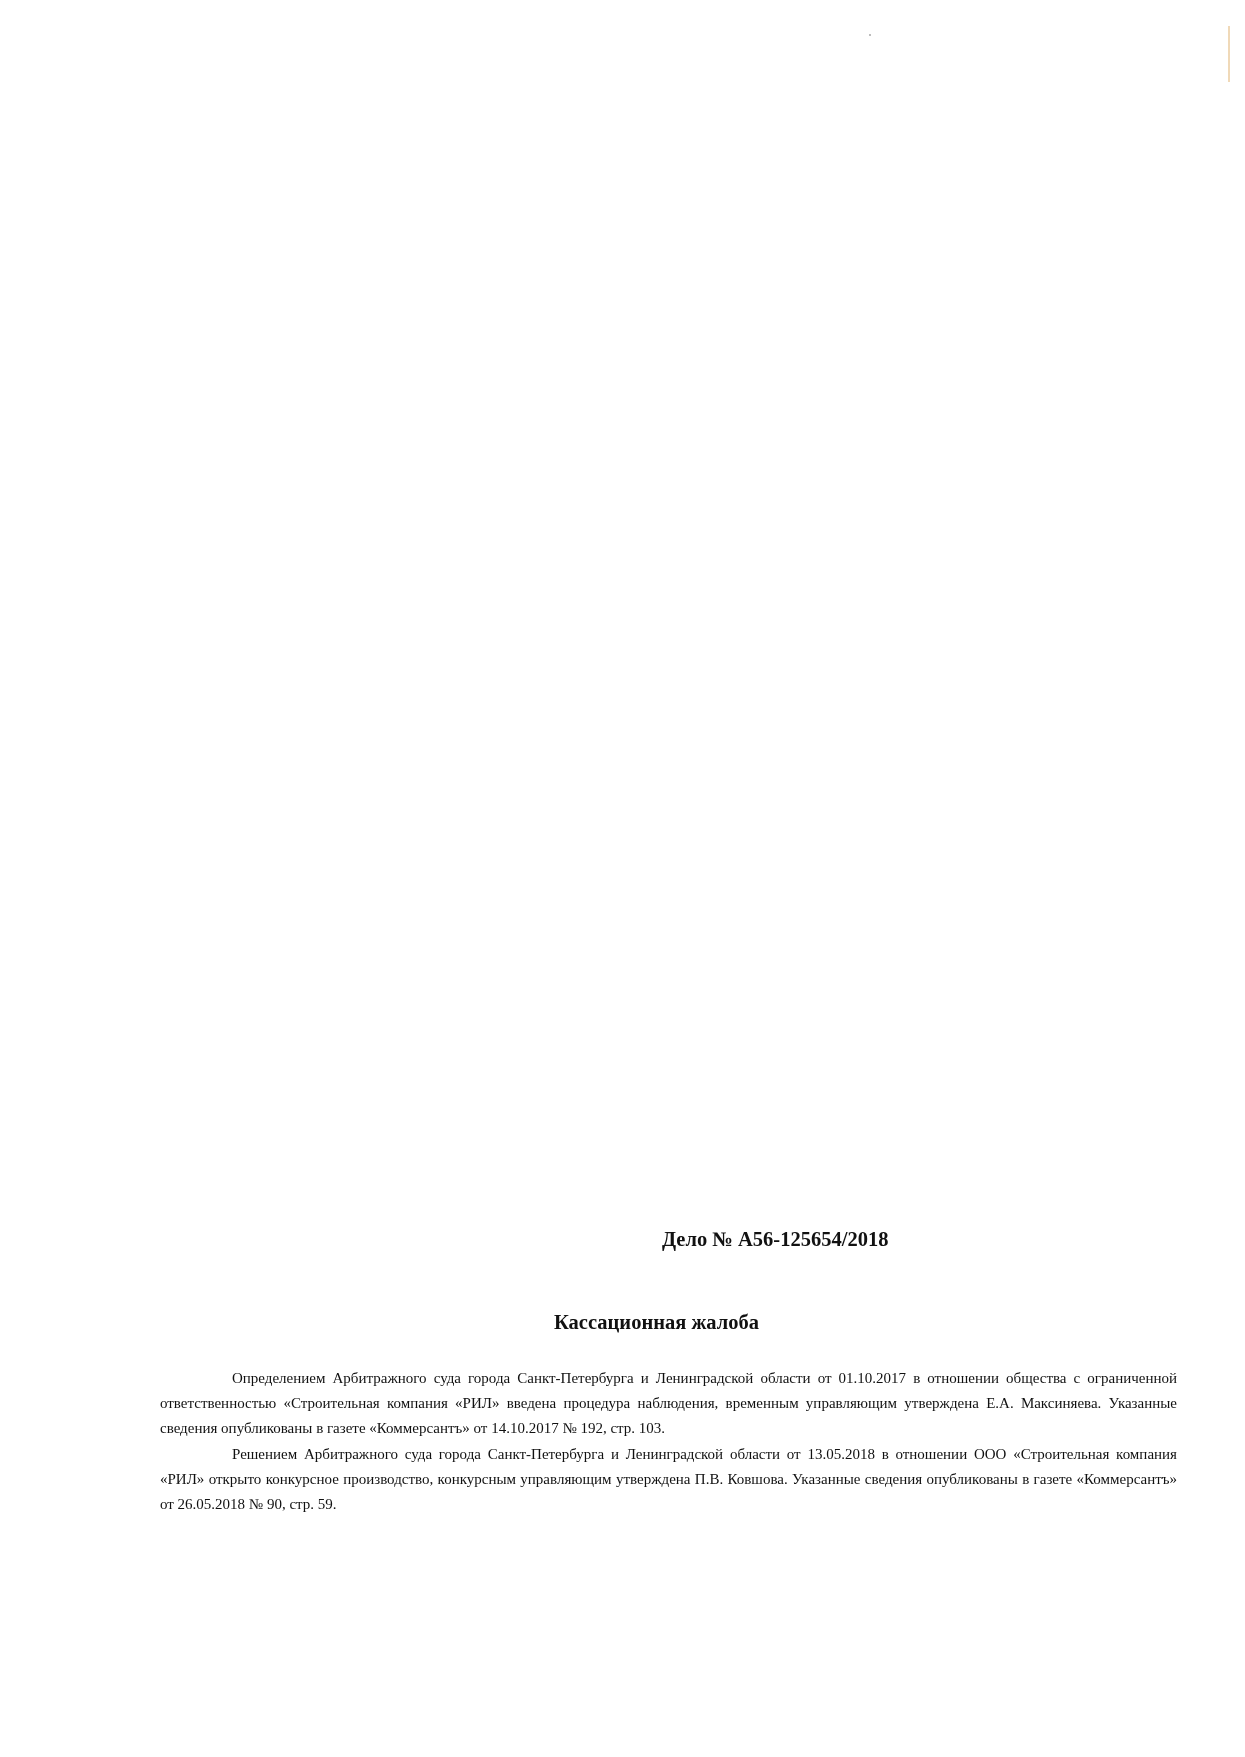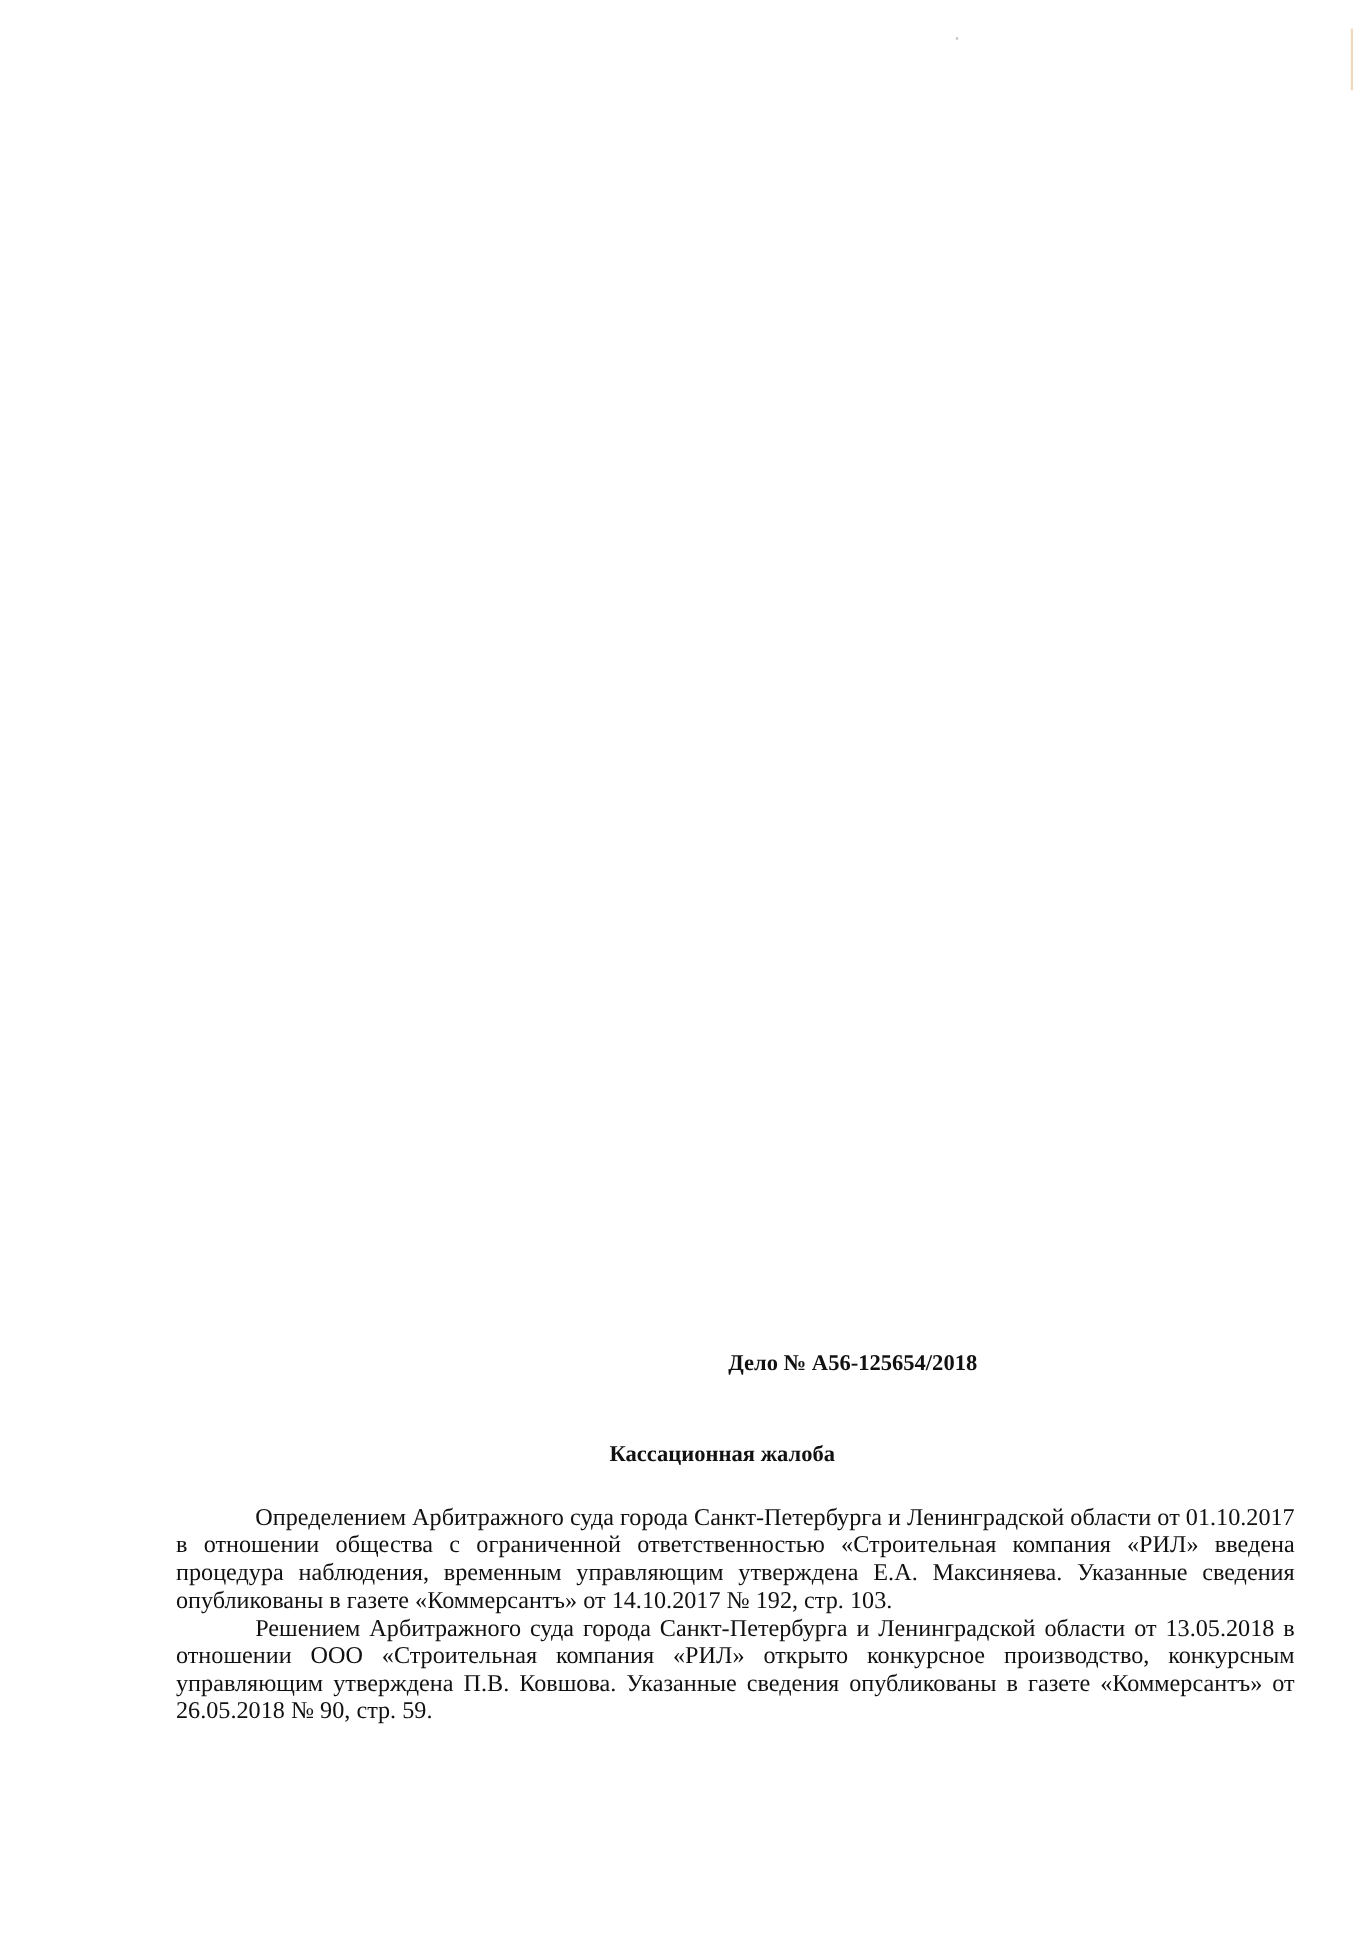--- a/index.html
+++ b/index.html
@@ -48,21 +48,21 @@
       font-weight: bold;
       font-size: 20.5px;
       line-height: 24px;
       white-space: nowrap;
     }
     .body-text {
       position: absolute;
       left: 160px;
       top: 1366px;
       width: 1017px;
-      font-size: 22px;
+      font-size: 15px;
       line-height: 25.2px;
     }
     .paragraph {
       margin: 0;
       text-align: justify;
       text-indent: 72px;
     }
   </style>
 </head>
 <body>

